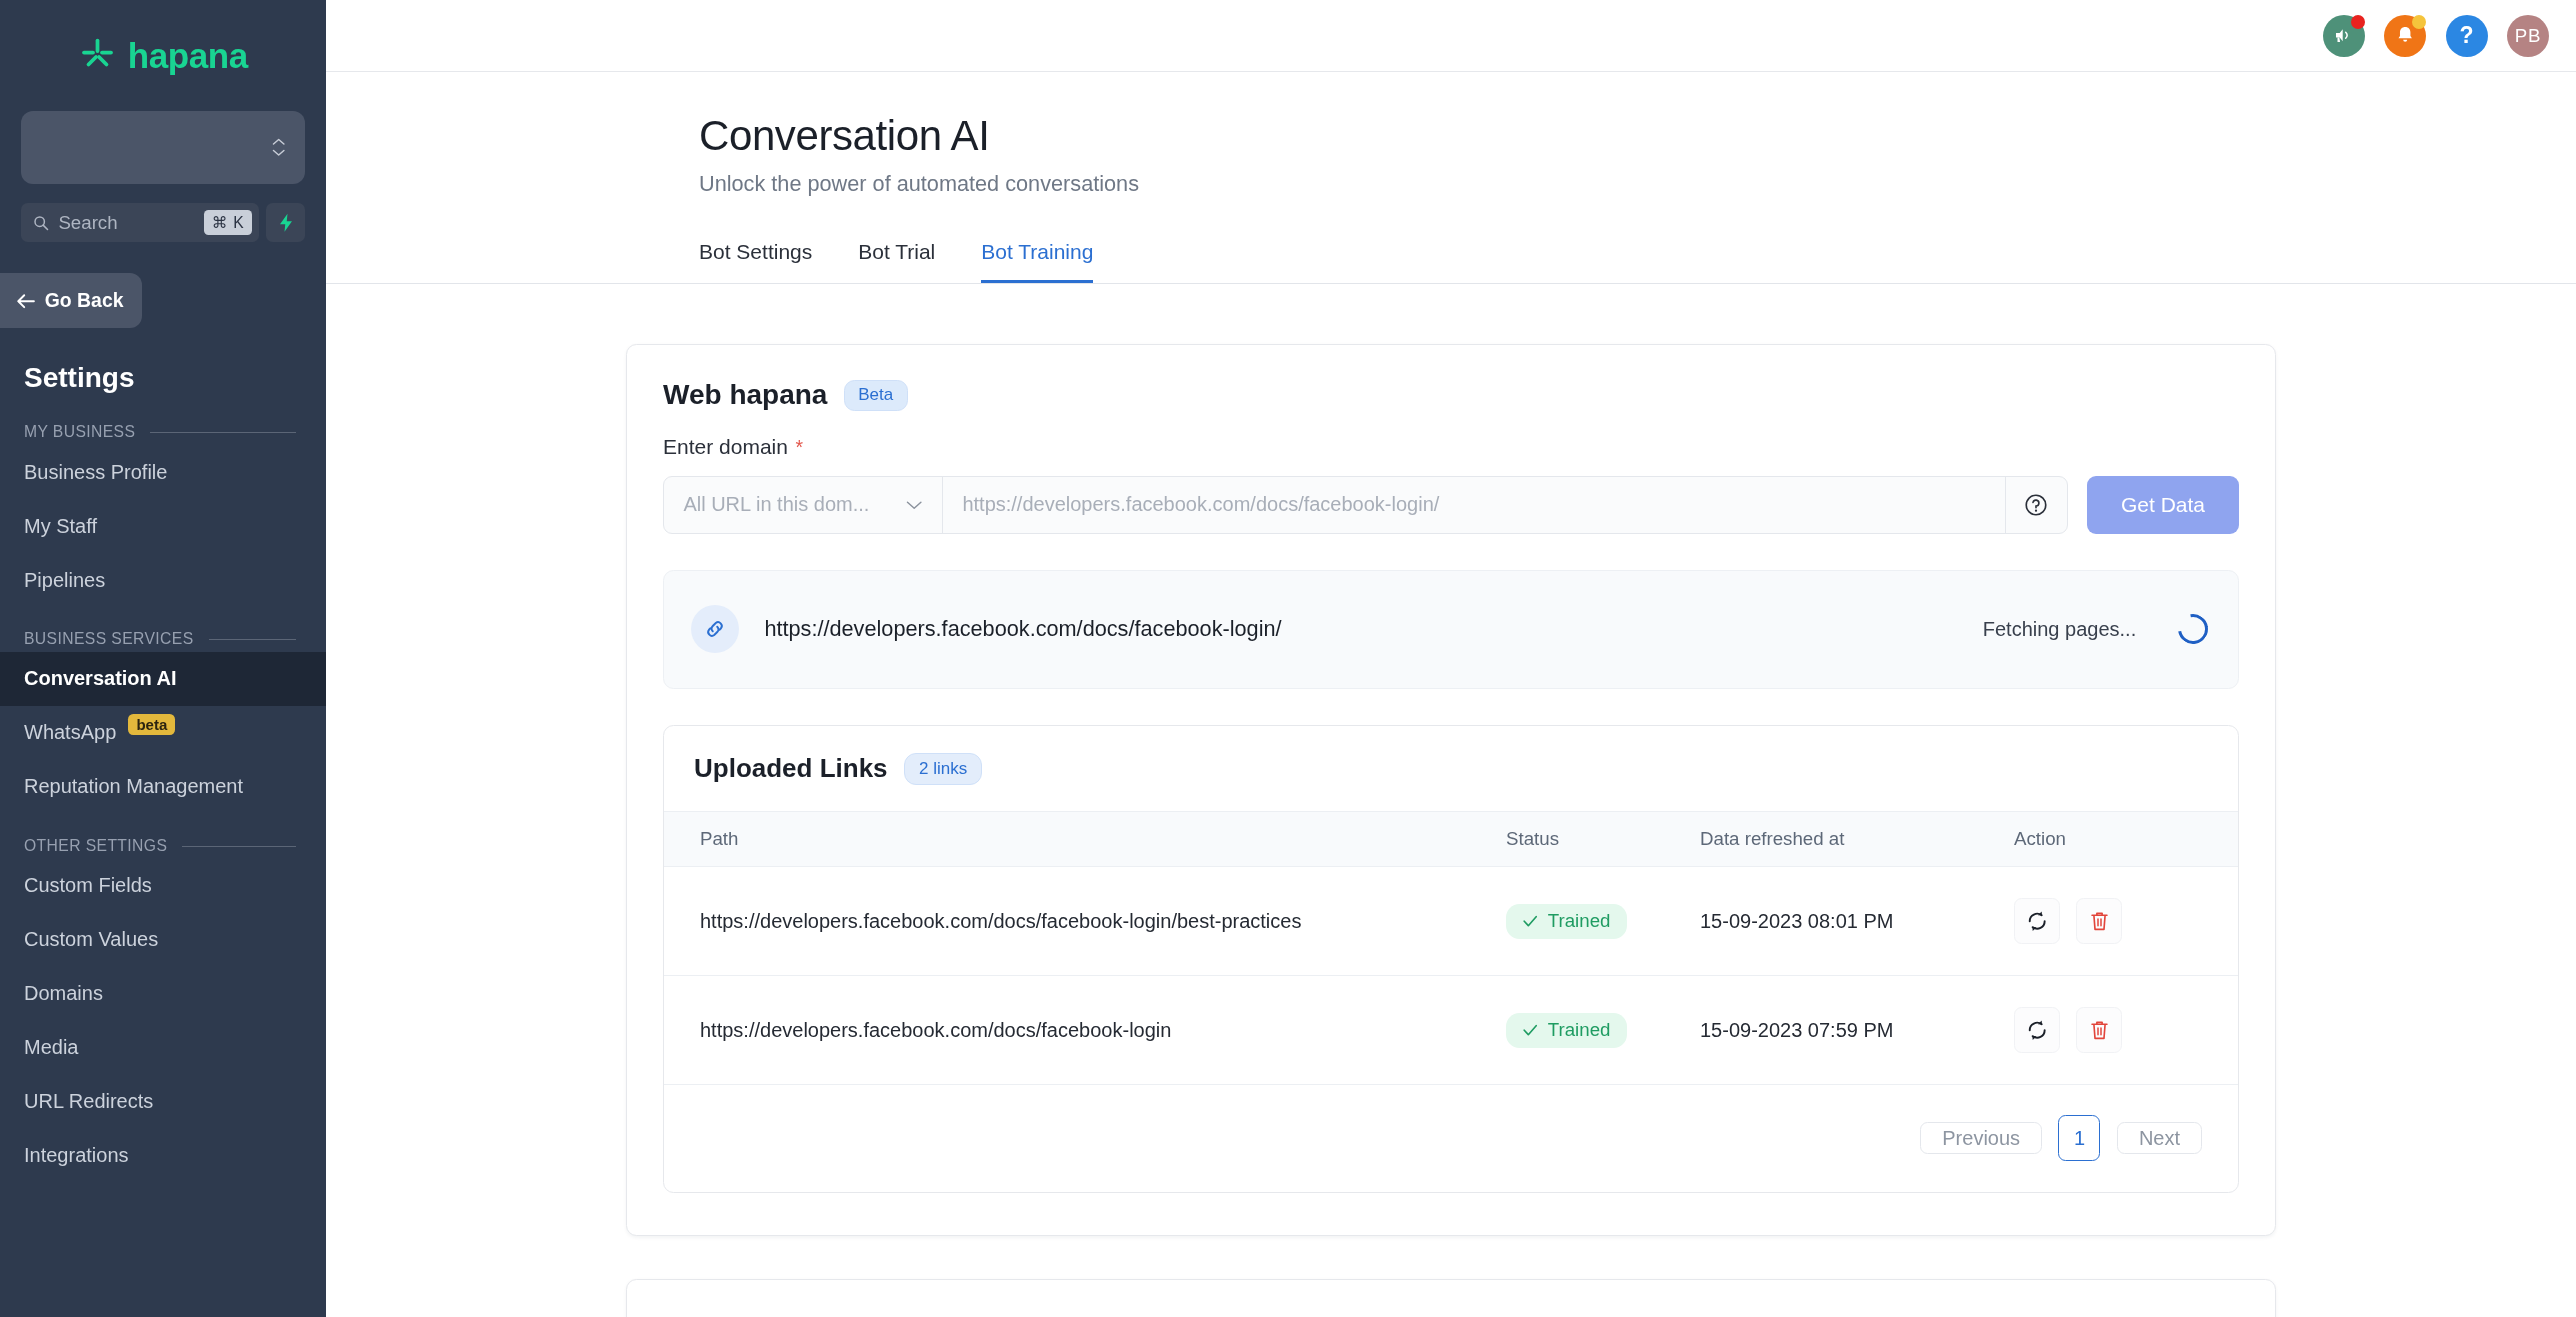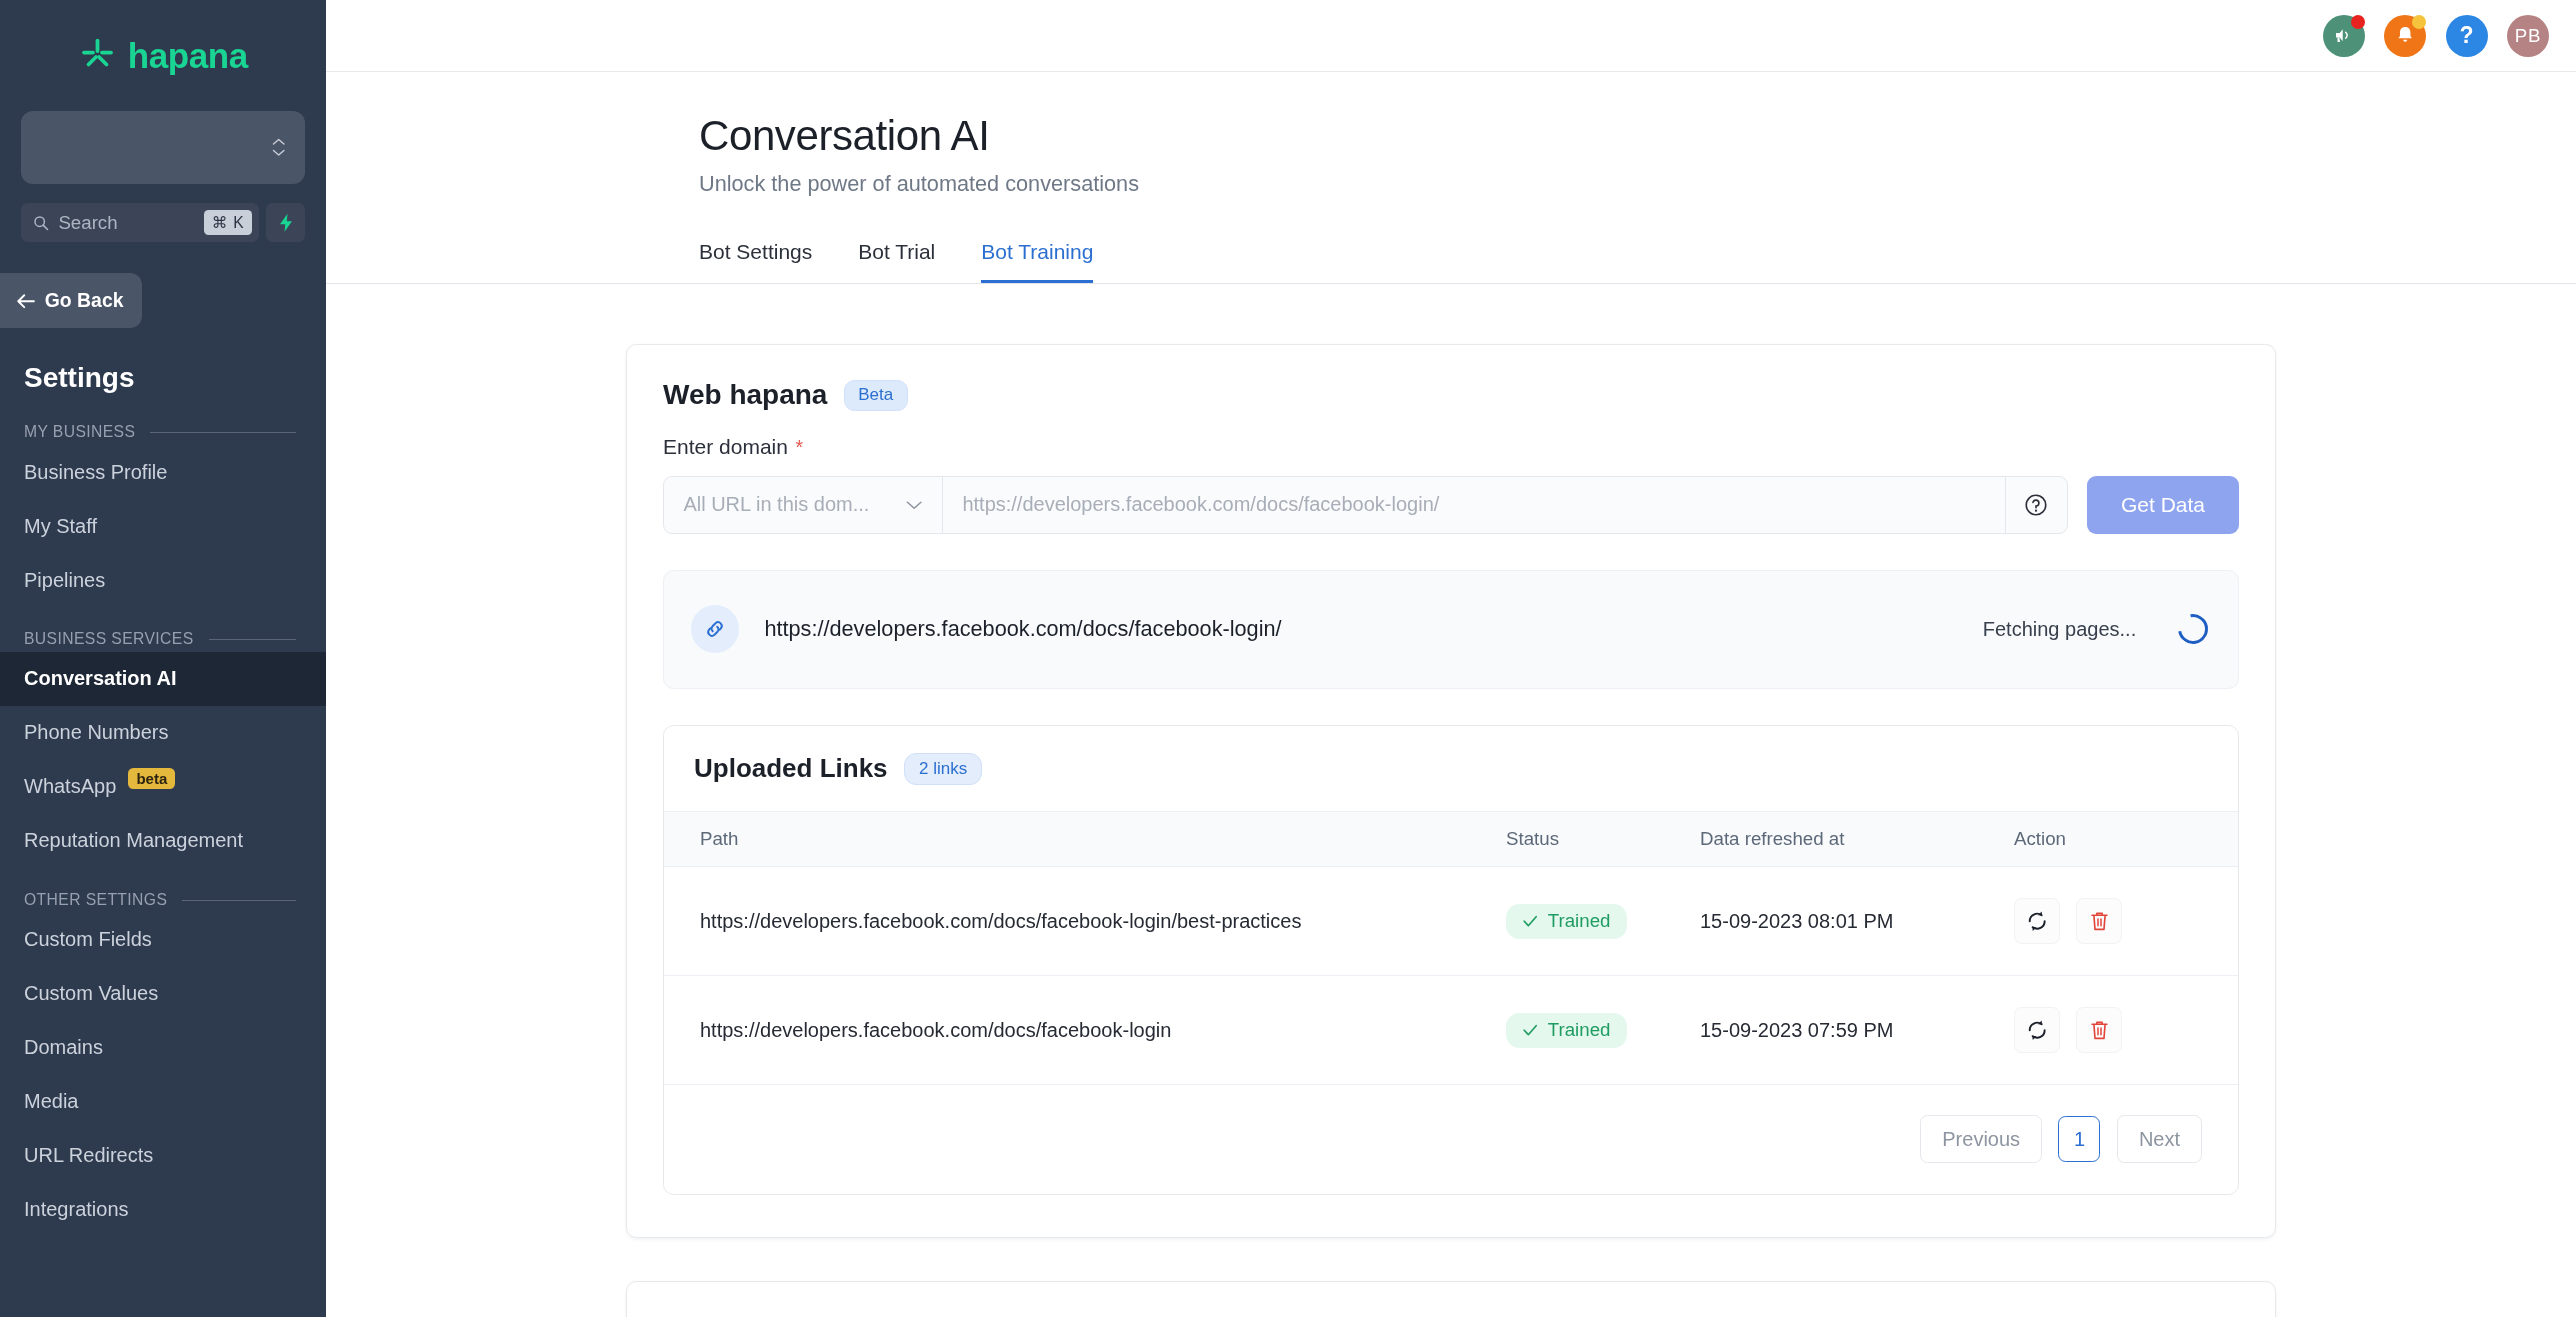--- a/index.html
+++ b/index.html
@@ -279,21 +279,21 @@
   }
   .refresh-ic { width: 22.4px; height: 22.4px; display:block; color: #1b2029;}
   .trash-ic { width: 21px; height: 22.4px; display:block; color: #e2453b;}
 
   .pager {
     display: flex; justify-content: flex-end; align-items: center;
     gap: 16.4px; padding: 30px 36px 31px 36px;
   }
   .pg-btn {
     border: 0.7px solid #e4e7ec; border-radius: 7.5px;
-    padding: 0 21px; height: 48px;
+    padding: 0 21px; height: 32px;
     display: flex; align-items: center; justify-content: center;
     color: #8d95a1; font-size: 20px; background: #fff;
   }
   .pg-num {
     border: 1.5px solid #2b6fd1; border-radius: 7.5px;
     width: 42px; height: 46px;
     display: flex; align-items: center; justify-content: center;
     color: #2b6fd1; font-size: 20px; background: #fff;
   }
   .card2 {
@@ -377,23 +377,20 @@
       </div>
 
       <div class="grp-gap"></div>
 
       <div class="nav-group-label">
         <span>BUSINESS SERVICES</span>
         <span class="rule"></span>
       </div>
       <div class="nav-item active">
         <span>Conversation AI</span>
-      </div>
-      <div class="nav-item">
-        <span>Phone Numbers</span>
       </div>
       <div class="nav-item">
         <span>WhatsApp</span>
         <span class="badge-beta">beta</span>
       </div>
       <div class="nav-item">
         <span>Reputation Management</span>
       </div>
 
       <div class="grp-gap"></div>

